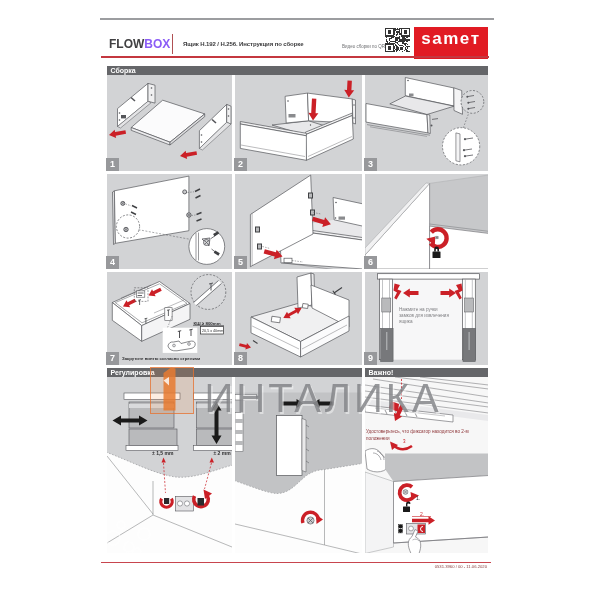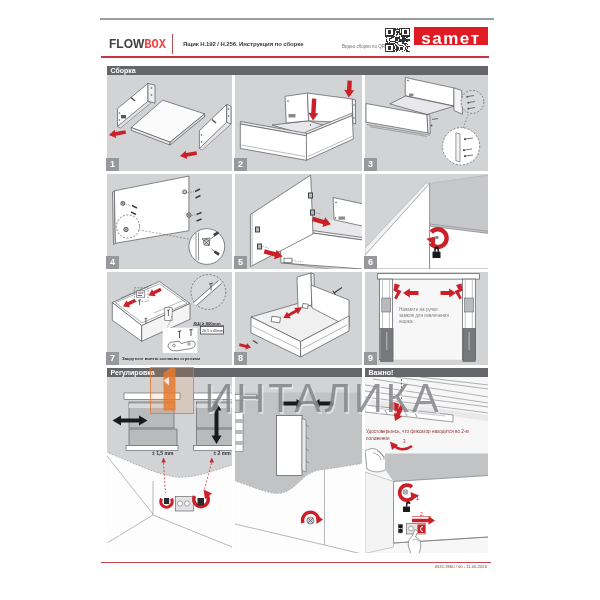--- a/index.html
+++ b/index.html
@@ -8,21 +8,21 @@
 .cell{position:absolute;background:#d2d3d5;}
 .badge{position:absolute;width:13px;height:13px;background:#97989b;color:#fff;font:bold 9px/13px "Liberation Sans",sans-serif;text-align:center;}
 .bar{position:absolute;height:9px;background:#656669;color:#fff;font:bold 7px/9px "Liberation Sans",sans-serif;padding-left:4px;box-sizing:border-box;}
 svg{position:absolute;display:block;}
 </style>
 </head>
 <body>
 
 <div class="abs" style="left:100px;top:18px;width:394px;height:2px;background:#9c9da0;"></div>
 
-<div class="abs" style="left:109px;top:37px;font-size:12px;font-weight:bold;color:#414042;letter-spacing:0px;">FLOW<span style="color:#ef4444;font-family:Liberation Mono, monospace;">BOX</span></div>
+<div class="abs" style="left:109px;top:37px;font-size:12px;font-weight:bold;color:#414042;letter-spacing:0px;">FLOW<span style="color:#8b5cf6;">BOX</span></div>
 
 <div class="abs" style="left:172px;top:34px;width:1px;height:20px;background:#b05053;"></div>
 
 <div class="abs" style="left:183px;top:40.5px;font-size:6px;letter-spacing:-0.1px;font-weight:bold;color:#3b3b3d;">Ящик H.192 / H.256. Инструкция по сборке</div>
 
 <div class="abs" style="left:342px;top:44px;font-size:4.5px;color:#6d6e71;">Видео сборки по QR</div>
 
 <svg style="left:385px;top:28px;" width="25" height="24" viewBox="0 0 21 21">
 <g fill="#333" shape-rendering="crispEdges">
 <rect x="7" y="0" width="1" height="1"></rect>
@@ -186,21 +186,21 @@
       <rect x="20" y="20" width="1" height="1"></rect>
 <rect x="0" y="0" width="7" height="7" fill="none" stroke="#333" stroke-width="1.6"></rect>
 <rect x="2" y="2" width="3" height="3"></rect>
 <rect x="14" y="0" width="7" height="7" fill="none" stroke="#333" stroke-width="1.6"></rect>
 <rect x="16" y="2" width="3" height="3"></rect>
 <rect x="0" y="14" width="7" height="7" fill="none" stroke="#333" stroke-width="1.6"></rect>
 <rect x="2" y="16" width="3" height="3"></rect>
 </g>
 </svg>
 
-<div class="abs" style="left:414px;top:27px;width:74px;height:18px;background:#e11b23;color:#fff;font-weight:bold;font-size:17px;line-height:24px;text-align:center;letter-spacing:1.5px;">sameт</div>
+<div class="abs" style="left:414px;top:27px;width:74px;height:32px;background:#e11b23;color:#fff;font-weight:bold;font-size:17px;line-height:24px;text-align:center;letter-spacing:1.5px;">sameт</div>
 
 <div class="abs" style="left:101px;top:56px;width:388px;height:1.5px;background:#c4373f;"></div>
 
 <div class="bar" style="left:106.5px;top:66px;width:381px;">Сборка</div>
 
 <div class="cell" style="left:106.5px;top:75px;width:125px;height:95.5px;"></div>
 
 <div class="cell" style="left:234.5px;top:75px;width:127px;height:95.5px;"></div>
 
 <div class="cell" style="left:364.5px;top:75px;width:123.5px;height:95.5px;"></div>

